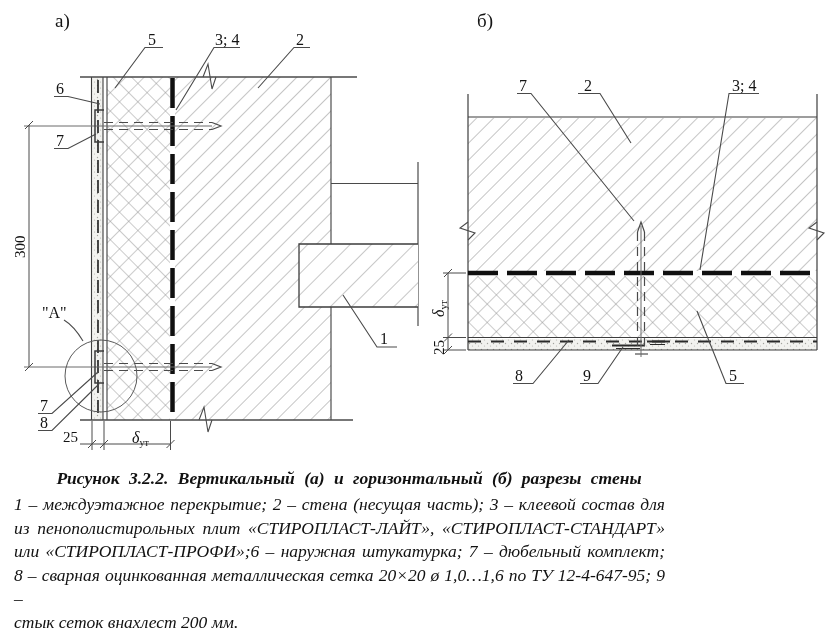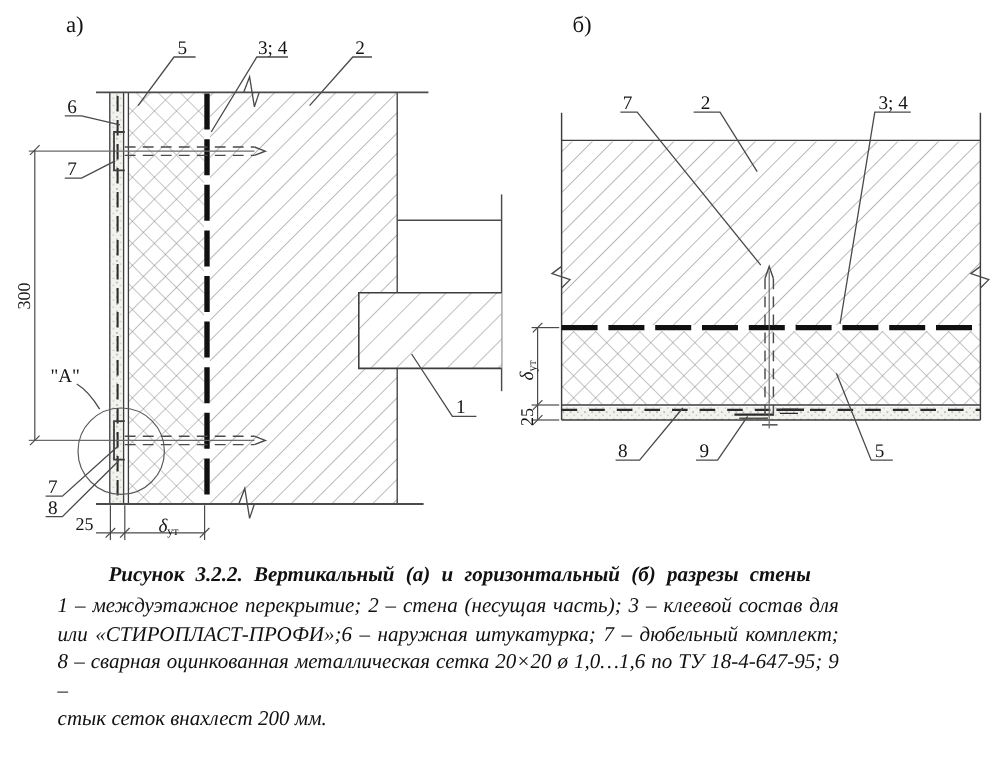--- a/index.html
+++ b/index.html
@@ -1,19 +1,19 @@
 <!DOCTYPE html>
 <html><head>
 <meta charset="utf-8">
 <style>
   html,body{margin:0;padding:0;background:#ffffff;}
   .canvas{position:relative;width:834px;height:635px;background:#fff;overflow:hidden;
           font-family:"Liberation Serif",serif;color:#141414;}
   svg text{font-family:"Liberation Serif",serif;fill:#141414;}
-  .caption{position:absolute;left:0;top:462px;width:698px;padding-left:34px;}
+  .caption{position:absolute;left:0;top:462px;width:698px;}
   .cap-title{text-align:center;font-style:italic;font-weight:bold;font-size:17.5px;
              word-spacing:5px;color:#111;margin:6px 20px 4px 20px;}
   .cap-legend{margin:3px 33px 0 14px;}
   .legend-line{font-style:italic;font-size:17.5px;line-height:23.6px;color:#111;
                text-align:justify;text-align-last:justify;white-space:normal;}
   .legend-line.last{text-align-last:left;}
 </style>
 </head>
 <body>
 
@@ -200,19 +200,20 @@
     <text x="583" y="381" font-size="16">9</text>
     <text x="729" y="381" font-size="16">5</text>
   </g>
 </svg>
 
 
 <div class="caption">
   <div class="cap-title">Рисунок 3.2.2. Вертикальный (а) и горизонтальный (б) разрезы стены</div>
   <div class="cap-legend">
     <div class="legend-line">1 – междуэтажное перекрытие; 2 – стена (несущая часть); 3 – клеевой состав для</div>
+    <div class="legend-line">из пенополистирольных плит «СТИРОПЛАСТ-ЛАЙТ», «СТИРОПЛАСТ-СТАНДАРТ»</div>
     <div class="legend-line">или «СТИРОПЛАСТ-ПРОФИ»;6 – наружная штукатурка; 7 – дюбельный комплект;</div>
-    <div class="legend-line">8 – сварная оцинкованная металлическая сетка 20×20 ø 1,0…1,6 по ТУ 18-4-647-95; 9 –</div>
+    <div class="legend-line">8 – сварная оцинкованная металлическая сетка 20×20 ø 1,0…1,6 по ТУ 12-4-647-95; 9 –</div>
     <div class="legend-line last">стык сеток внахлест 200 мм.</div>
   </div>
 </div>
 
 </div>
 
 </body></html>

